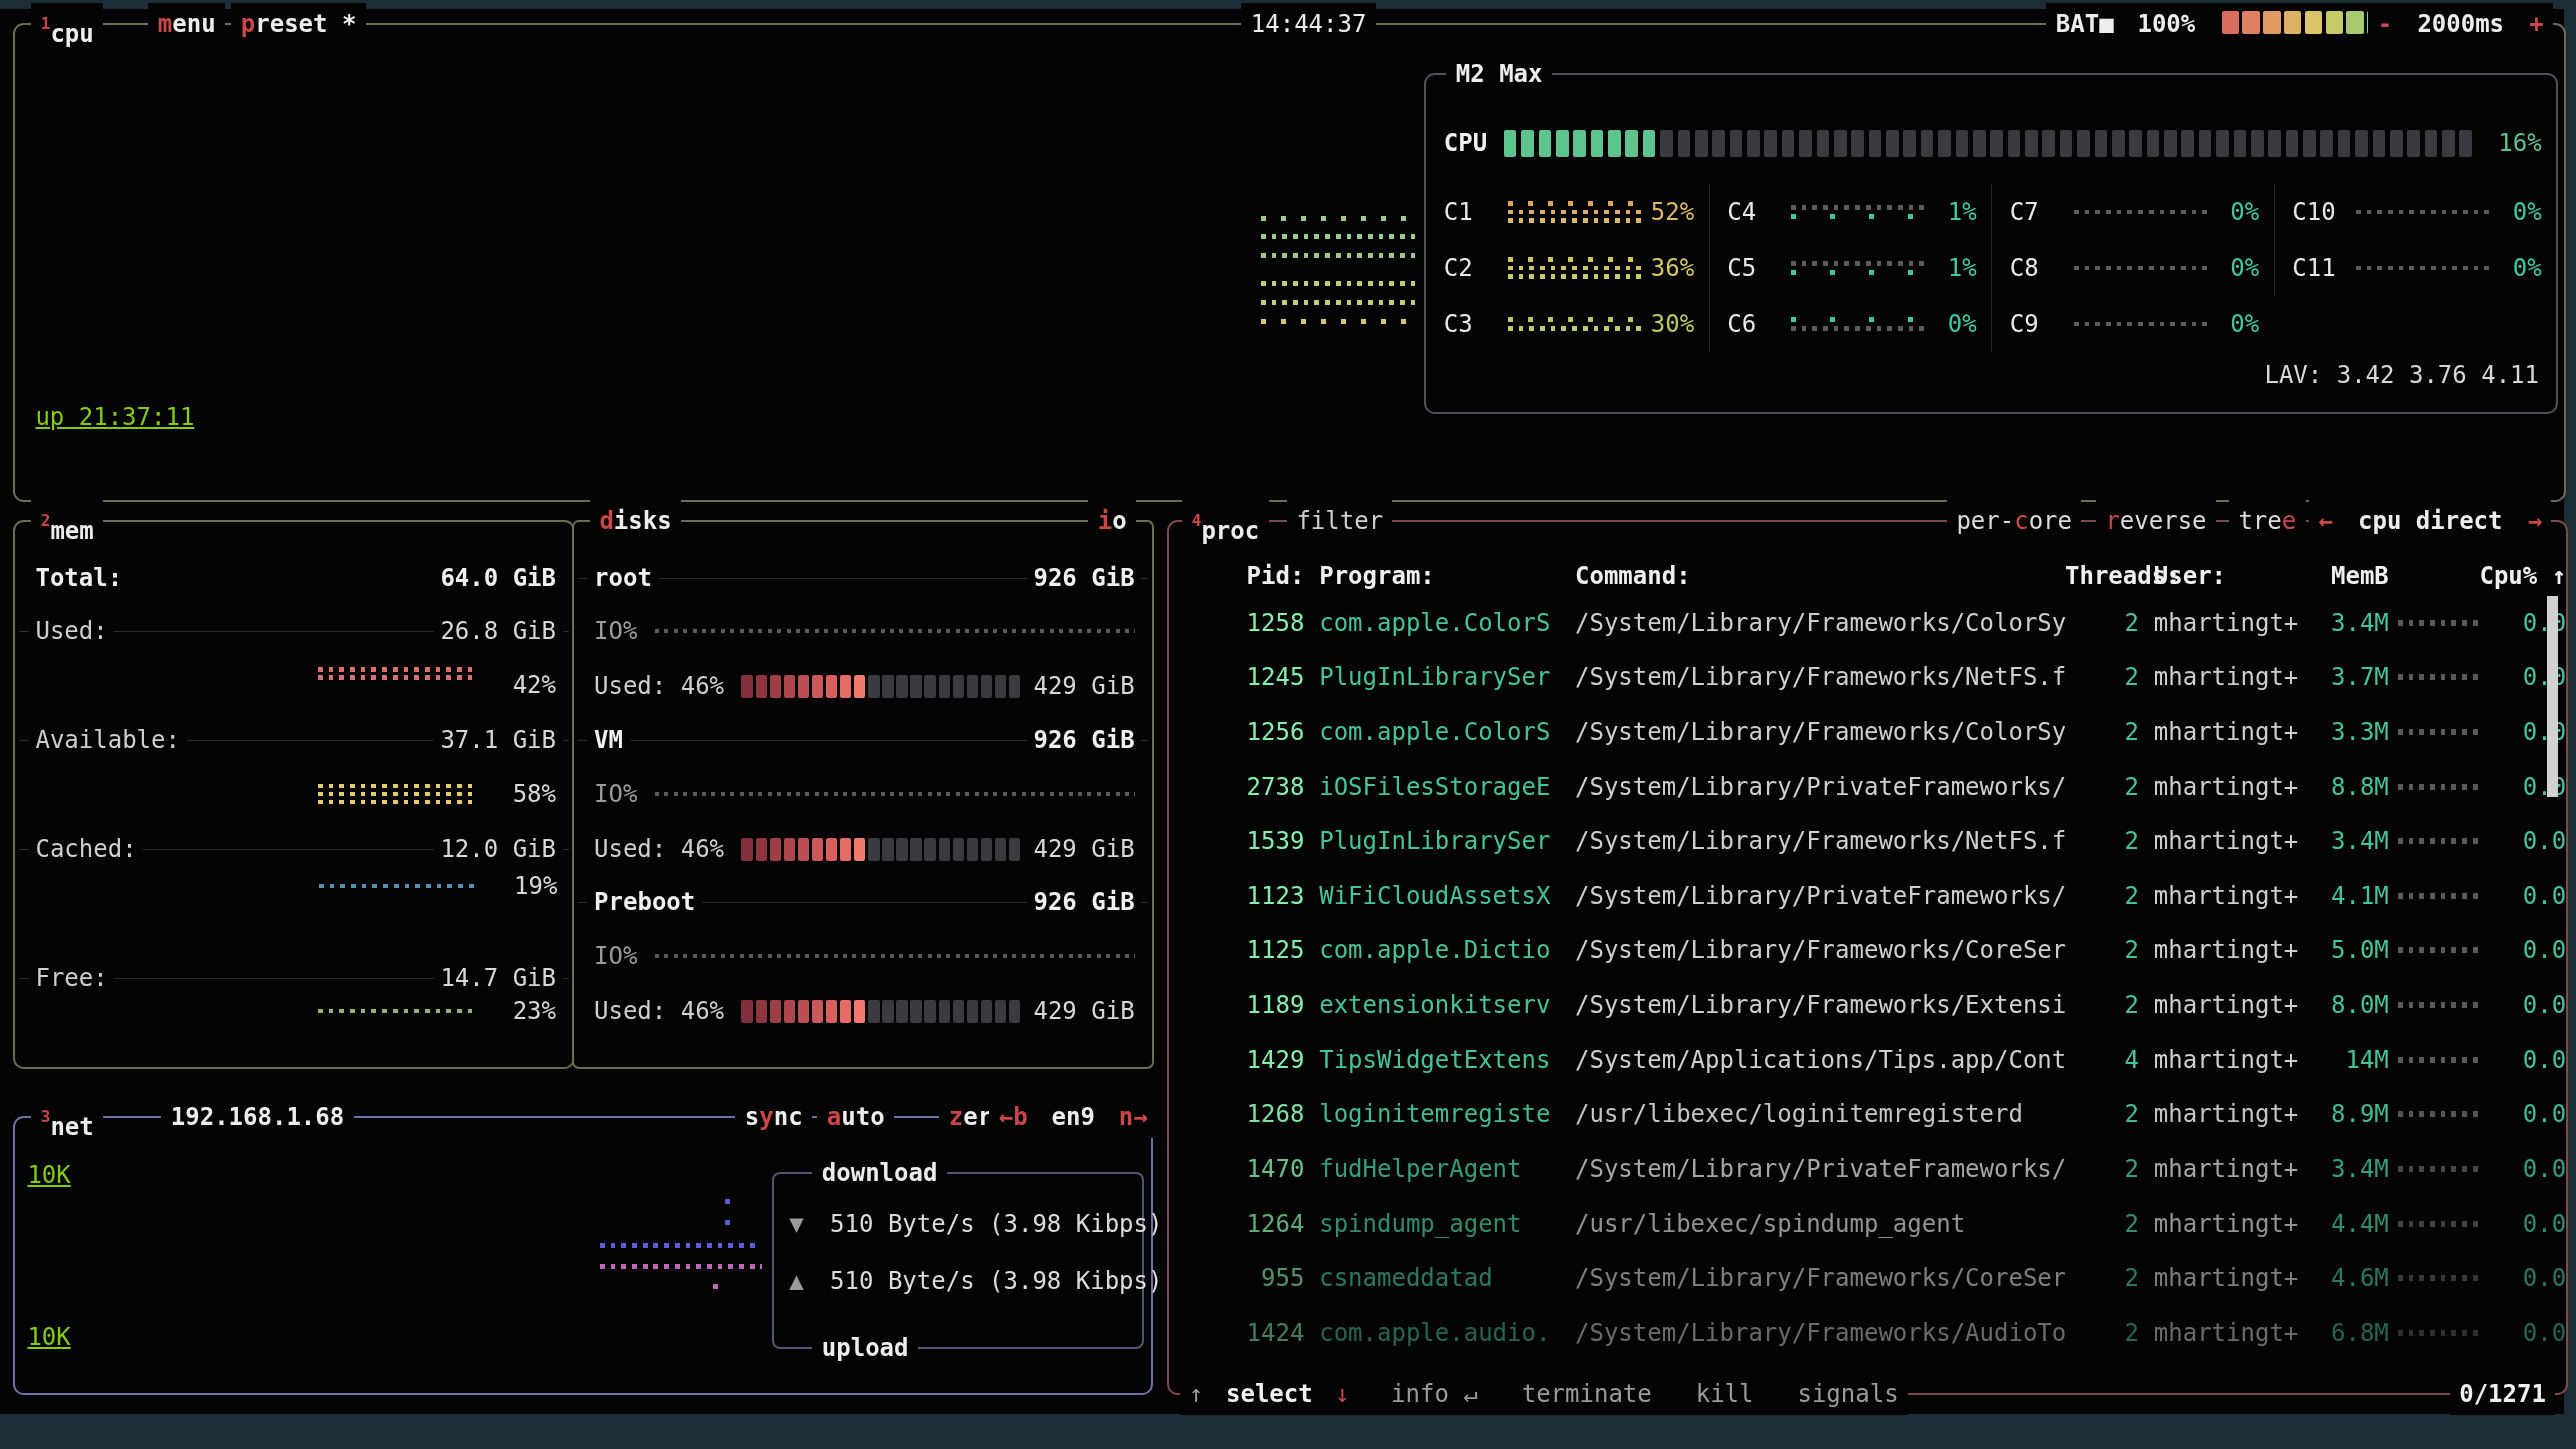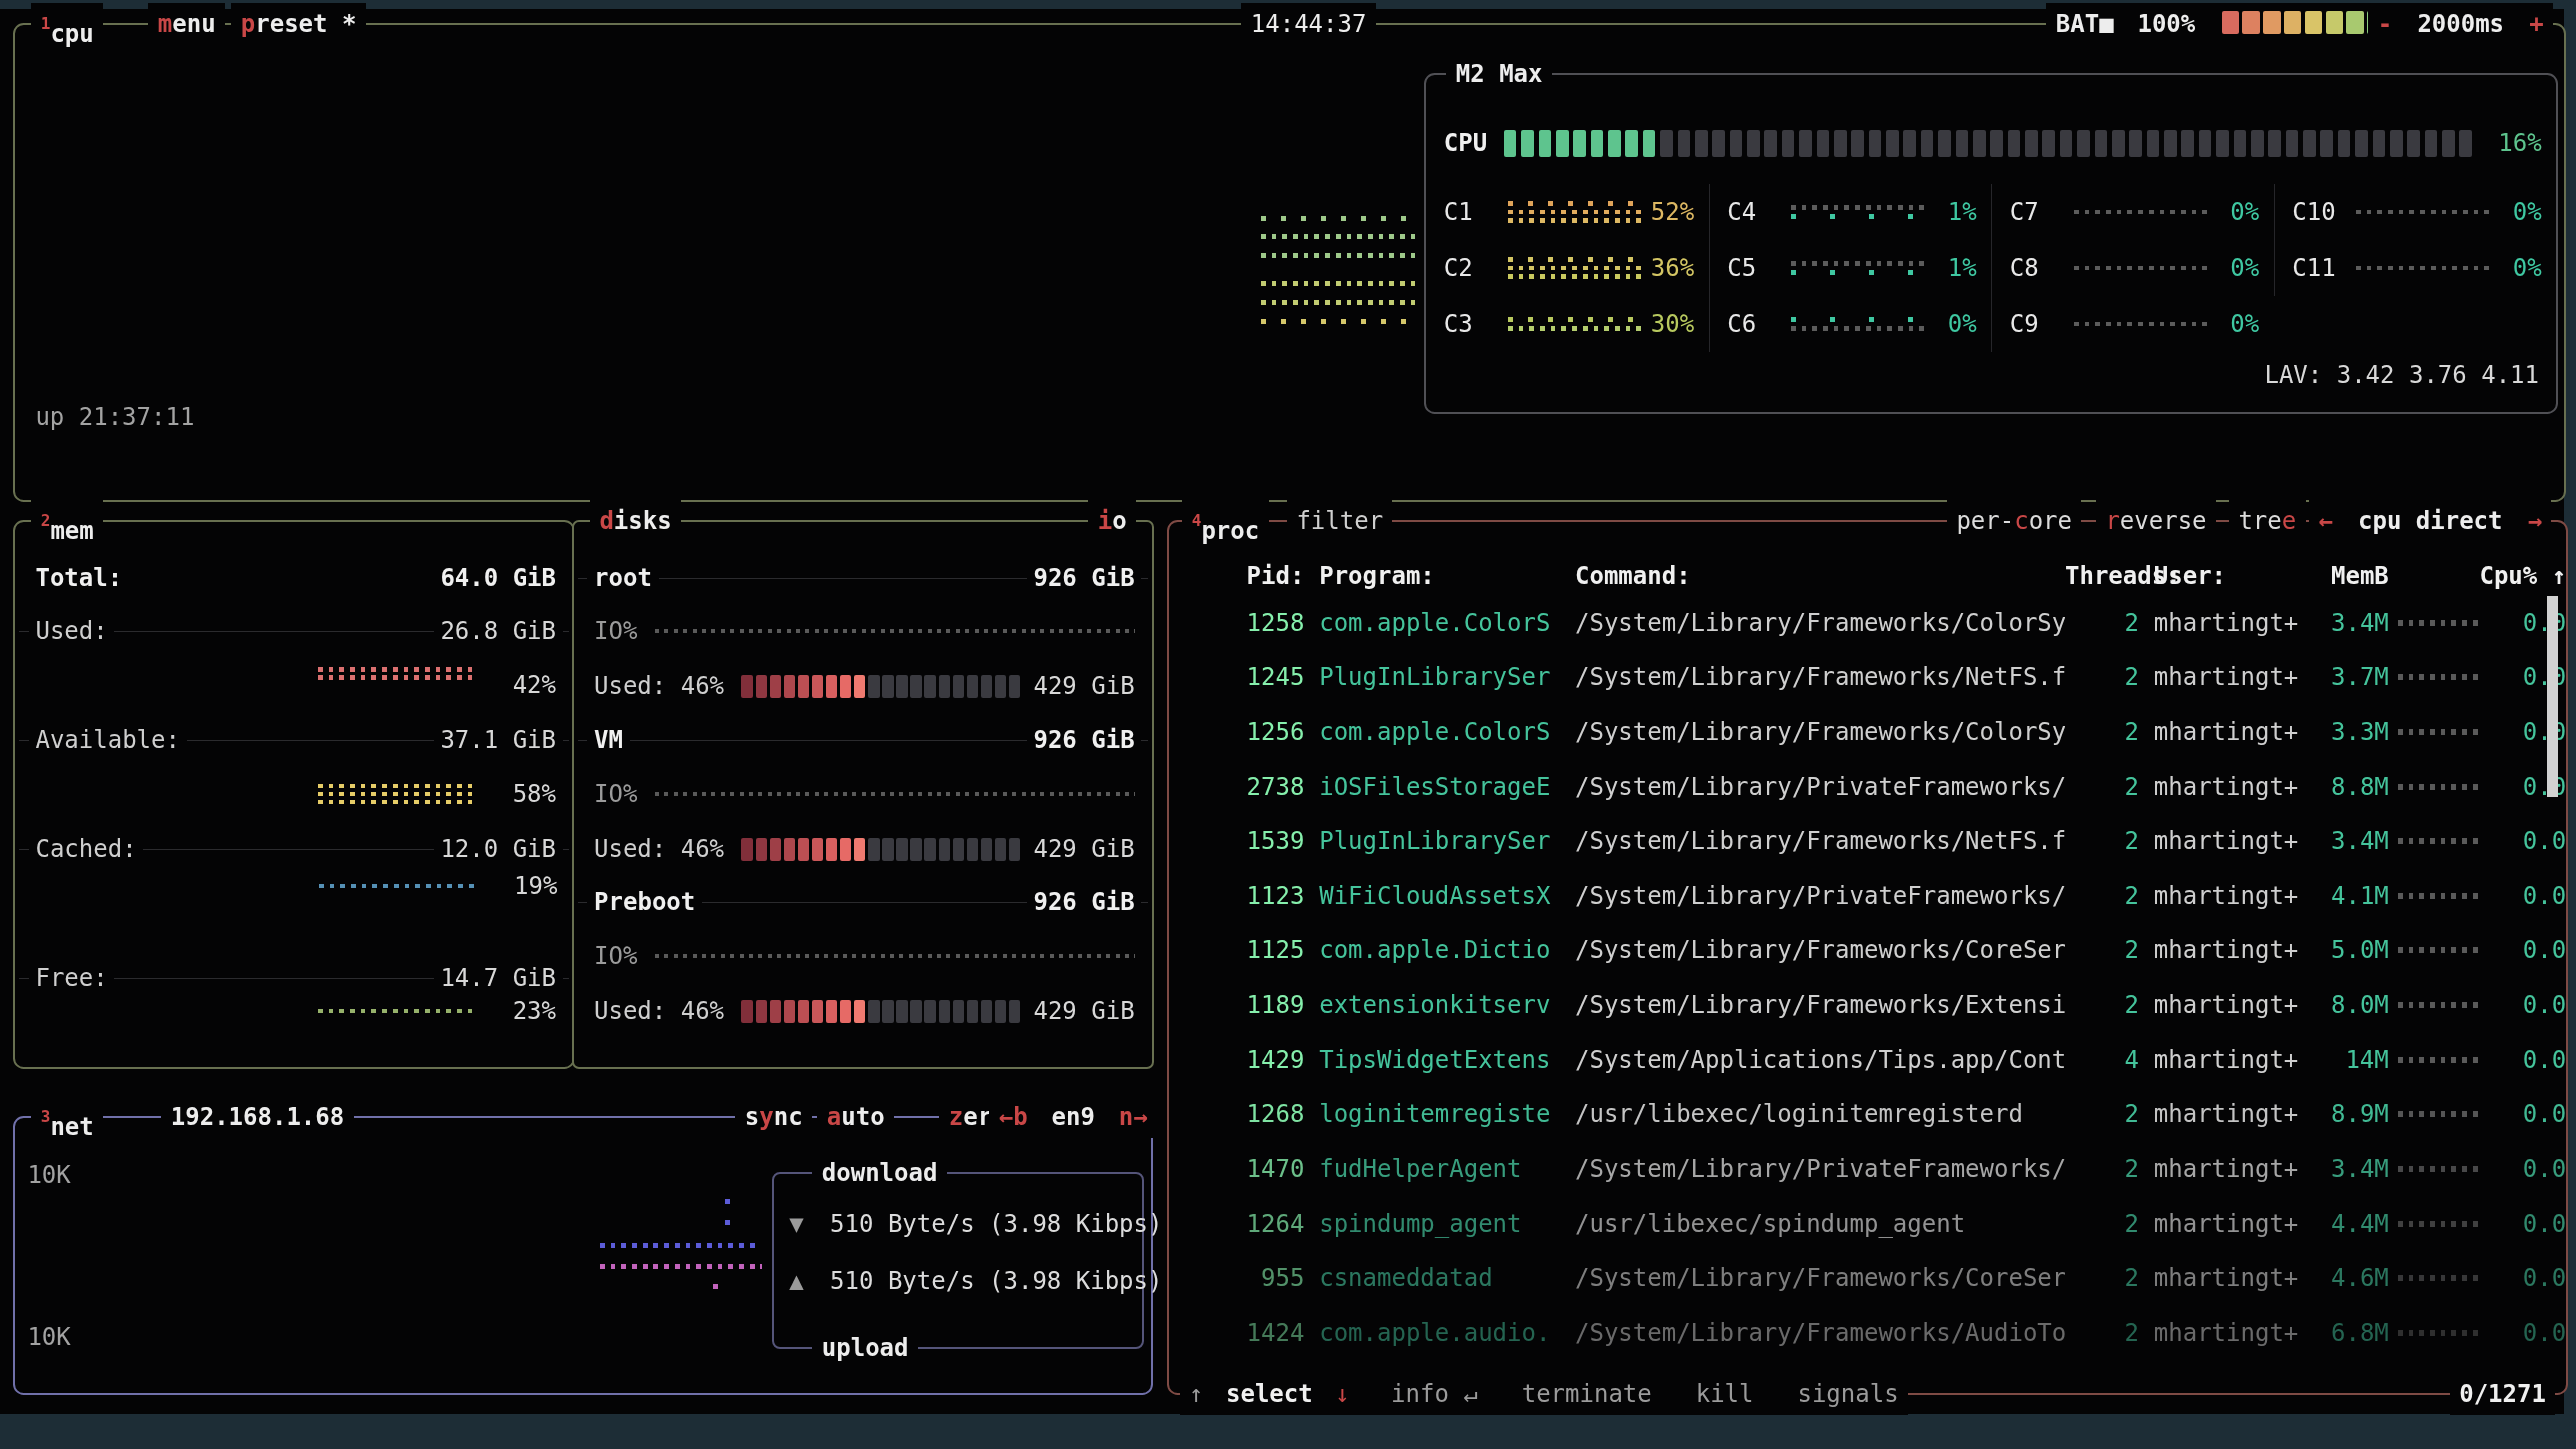--- a/index.html
+++ b/index.html
@@ -13,21 +13,21 @@
       padding:0 9.4px;white-space:nowrap;z-index:5;}
   .hot{color:#c94747;}
   .sup{font-size:16px;vertical-align:13.4px;color:#c94747;font-weight:bold;}
   .row{position:absolute;left:0;right:0;height:36px;line-height:36px;white-space:nowrap;}
   .rule{position:absolute;left:4px;right:4px;top:50%;height:1.3px;background:#2b2b2e;}
   .lab{position:relative;z-index:1;background:#040405;padding:0 6.7px;color:#cfcfcf;}
   .val{position:absolute;right:10.7px;top:0;z-index:1;background:#040405;padding:0 6.7px;color:#d8d8d8;}
   .b{font-weight:bold;color:#f0f0f0;}
   .blocks{display:flex;align-items:center;}
   .blocks span{display:inline-block;border-radius:2px;}
-  .gray{color:#9b9b9b;} .dimtx{color:#a3a3a3;}
+  .gray{color:#9b9b9b;} .dimtx{color:#84cc16;text-decoration:underline;}
   
   .prow{position:absolute;left:17.4px;right:27px;height:38px;line-height:38px;display:flex;align-items:center;white-space:nowrap;}
   .c-pid{width:118px;text-align:right;color:#86efac;flex:none;}
   .c-prog{width:241px;margin-left:14.8px;color:#45c49c;flex:none;overflow:hidden;}
   .c-cmd{width:490px;margin-left:14.8px;color:#cfcfcf;flex:none;overflow:hidden;}
   .c-thr{width:74px;text-align:right;color:#45c49c;flex:none;}
   .c-user{width:161px;margin-left:14.8px;color:#cfcfcf;flex:none;overflow:hidden;}
   .c-mem{width:74px;text-align:right;color:#45c49c;flex:none;}
   .c-dm{width:81px;margin-left:9.4px;flex:none;height:5.4px;
      background:repeating-linear-gradient(90deg,#5a5a5a 0 4.7px,transparent 4.7px 10.7px);}

